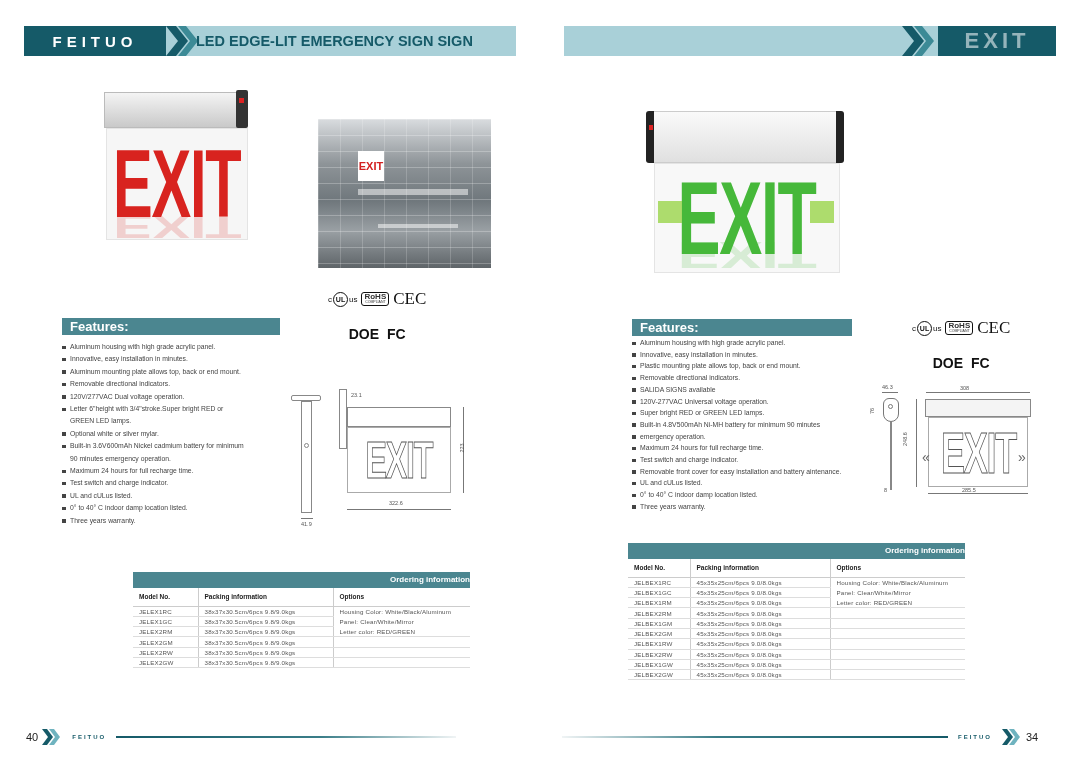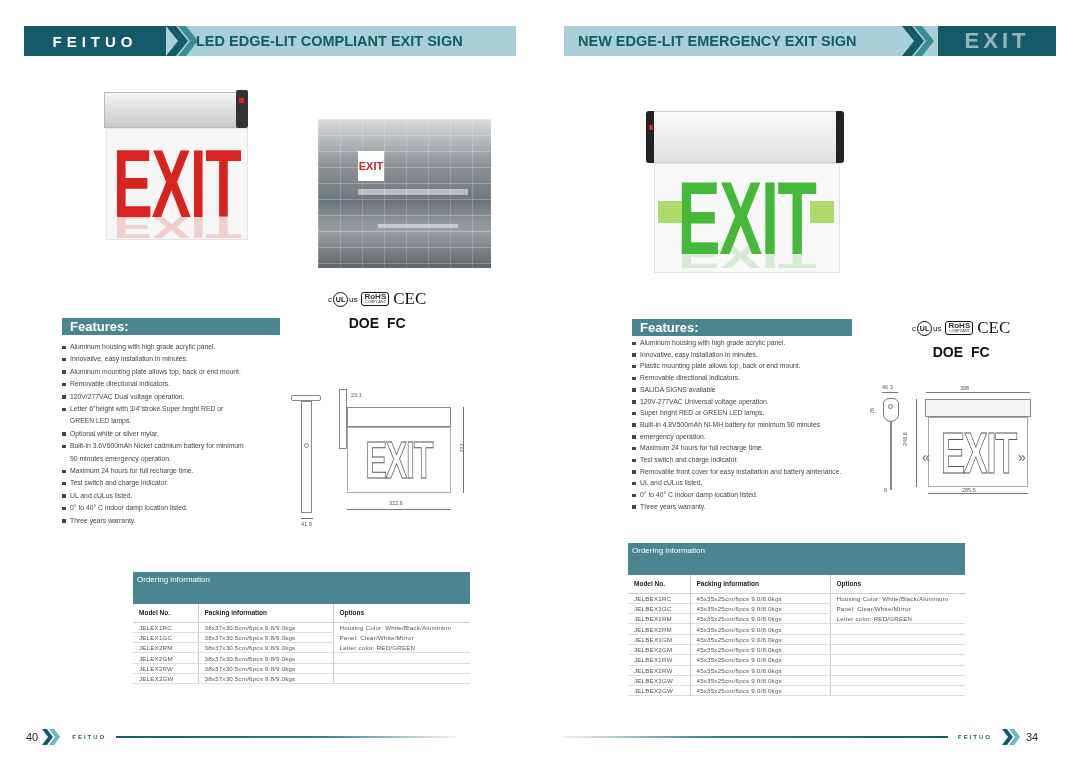--- a/index.html
+++ b/index.html
@@ -75,21 +75,21 @@
     width: 15px; height: 15px; border: 1.5px solid #111; border-radius: 50%;
     font-size: 7px; font-weight: bold; display: flex; align-items: center; justify-content: center;
   }
   .rohs {
     border: 1.2px solid #111; border-radius: 3px; padding: 0 2px; line-height: 1;
     display: flex; flex-direction: column; align-items: center;
   }
   .rohs .r1 { font-size: 8px; font-weight: bold; }
   .rohs .r2 { font-size: 3.5px; }
   .cec { font-family: "Liberation Serif", serif; font-size: 17px; color: #111; }
-  .cert-row2 { display: flex; gap: 8px; margin-top: 6px; font-weight: bold; font-size: 14px; color: #111; }
+  .cert-row2 { display: flex; gap: 8px; margin-top: 17px; font-weight: bold; font-size: 14px; color: #111; }
 
   
   .feat-header {
     background: #4b8690; color: #fff; font-weight: bold; font-size: 13px; height: 17px;
     padding-left: 8px; line-height: 17px;
   }
   .feat-list { list-style: none; }
   .feat-list li {
     font-size: 6.8px; color: #444; position: relative; padding-left: 8px; line-height: 12.4px;
   }
@@ -97,22 +97,22 @@
     content: ""; position: absolute; left: 0; top: 4.5px; width: 3.5px; height: 3.5px; background: #444;
   }
   .feat-list li.cont::before { display: none; }
 
   
   .dim { font-size: 5.5px; color: #555; position: absolute; }
   .line { position: absolute; background: #777; }
 
   
   .order-header {
-    background: #4b8690; color: #fff; font-weight: normal; font-size: 8px; height: 32px;
-    line-height: 16px; padding-left: 4px;
+    background: #4b8690; color: #fff; font-weight: bold; font-size: 8px; height: 16px;
+    line-height: 16px; padding-left: 4px; text-align: right;
   }
   table.order { border-collapse: collapse; width: 100%; }
   table.order th {
     font-size: 6.5px; font-weight: bold; color: #222; text-align: left; height: 18px;
     padding-left: 6px; border-bottom: 1px solid #ccc;
   }
   table.order td {
     font-size: 6.2px; color: #555; height: 10.3px; padding-left: 6px;
     border-bottom: 1px solid #ddd; white-space: nowrap; letter-spacing: 0.2px;
   }
@@ -131,21 +131,21 @@
 </style>
 </head>
 <body>
 
 <div class="abs banner-left">
   <div class="brand-block">FEITUO</div>
   <svg class="chev" viewBox="0 0 46 30">
     <polygon points="2,0 12,0 24,15 12,30 2,30 14,15" fill="#155a68"></polygon>
     <polygon points="14,0 22,0 34,15 22,30 14,30 26,15" fill="#3c8a96"></polygon>
   </svg>
-  <div class="banner-title" style="left:172px;">LED EDGE-LIT COMPLIANT EXIT SIGN</div>
+  <div class="banner-title" style="left:172px;">LED EDGE-LIT EMERGENCY SIGN SIGN</div>
 </div>
 
 <div class="abs sign-box" style="left:98px; top:86px; width:160px; height:220px;">
   <div class="sign-housing-silver" style="left:6px; top:6px; width:140px; height:36px;"></div>
   <div class="abs" style="left:138px; top:4px; width:12px; height:38px; background:#333; border-radius:2px;">
     <div style="position:absolute; left:3px; top:8px; width:5px; height:5px; background:#d22;"></div>
   </div>
   <div class="sign-panel" style="left:8px; top:42px; width:142px; height:112px;">
     <span class="exit-text" style="font-size:96px; color:#d8231f;">EXIT</span>
   </div>
@@ -270,21 +270,20 @@
   <span class="page-num">40</span>
   <svg width="20" height="16" viewBox="0 0 20 16">
     <polygon points="0,0 5,0 11,8 5,16 0,16 6,8" fill="#155a68"></polygon>
     <polygon points="7,0 12,0 18,8 12,16 7,16 13,8" fill="#6fb3bf"></polygon>
   </svg>
   <span class="footer-brand" style="margin-left:6px;">FEITUO</span>
   <div class="footer-line-left" style="width:340px; margin-left:6px;"></div>
 </div>
 
 <div class="abs banner-right">
-  <div class="banner-title" style="left:14px;">NEW EDGE-LIT EMERGENCY EXIT SIGN</div>
   <svg class="chev" viewBox="0 0 46 30">
     <polygon points="2,0 12,0 24,15 12,30 2,30 14,15" fill="#155a68"></polygon>
     <polygon points="14,0 22,0 34,15 22,30 14,30 26,15" fill="#3c8a96"></polygon>
   </svg>
   <div class="exit-block">EXIT</div>
 </div>
 
 <div class="abs sign-box" style="left:640px; top:105px; width:210px; height:200px;">
   <div class="abs" style="left:8px; top:6px; width:196px; height:52px; background:linear-gradient(#fafafa, #e0e0e0); border:1px solid #ccc; border-radius:4px;"></div>
   <div class="abs" style="left:6px; top:6px; width:8px; height:52px; background:#222; border-radius:3px 0 0 3px;"></div>

